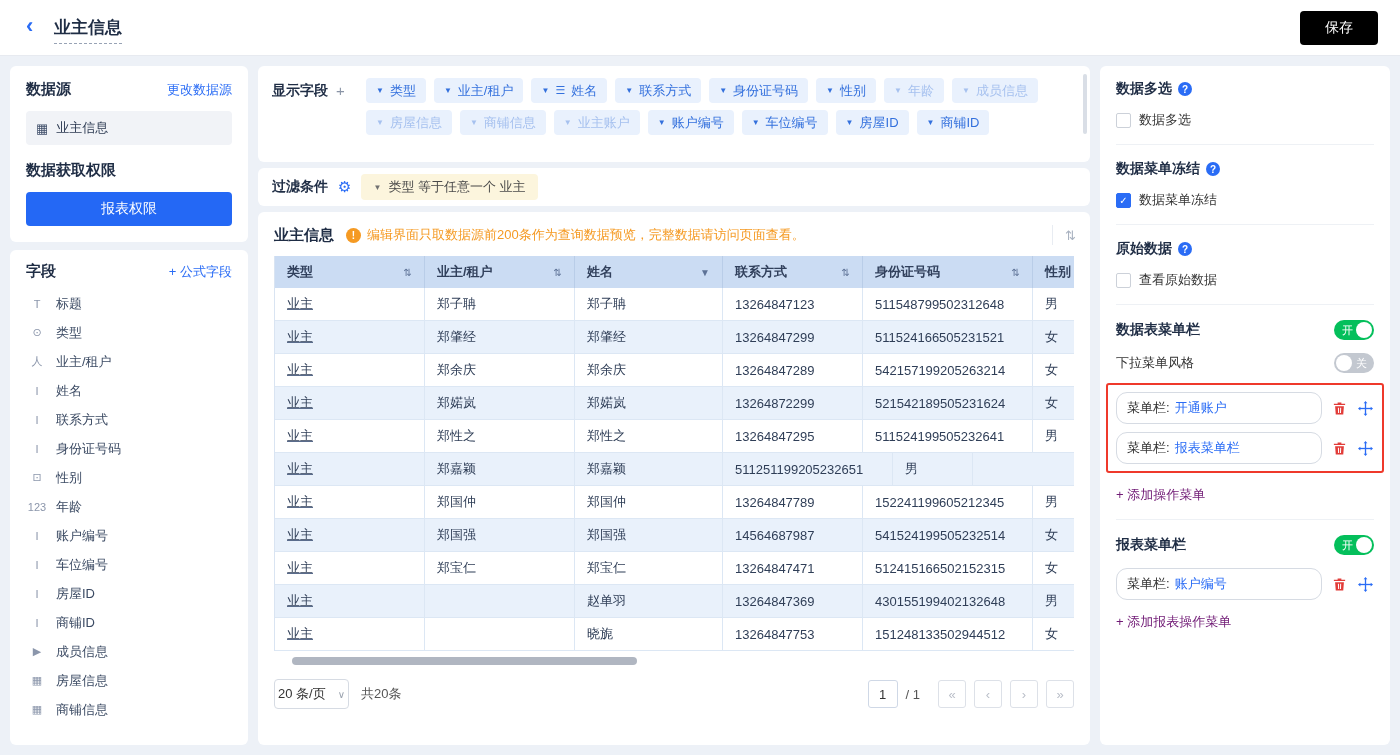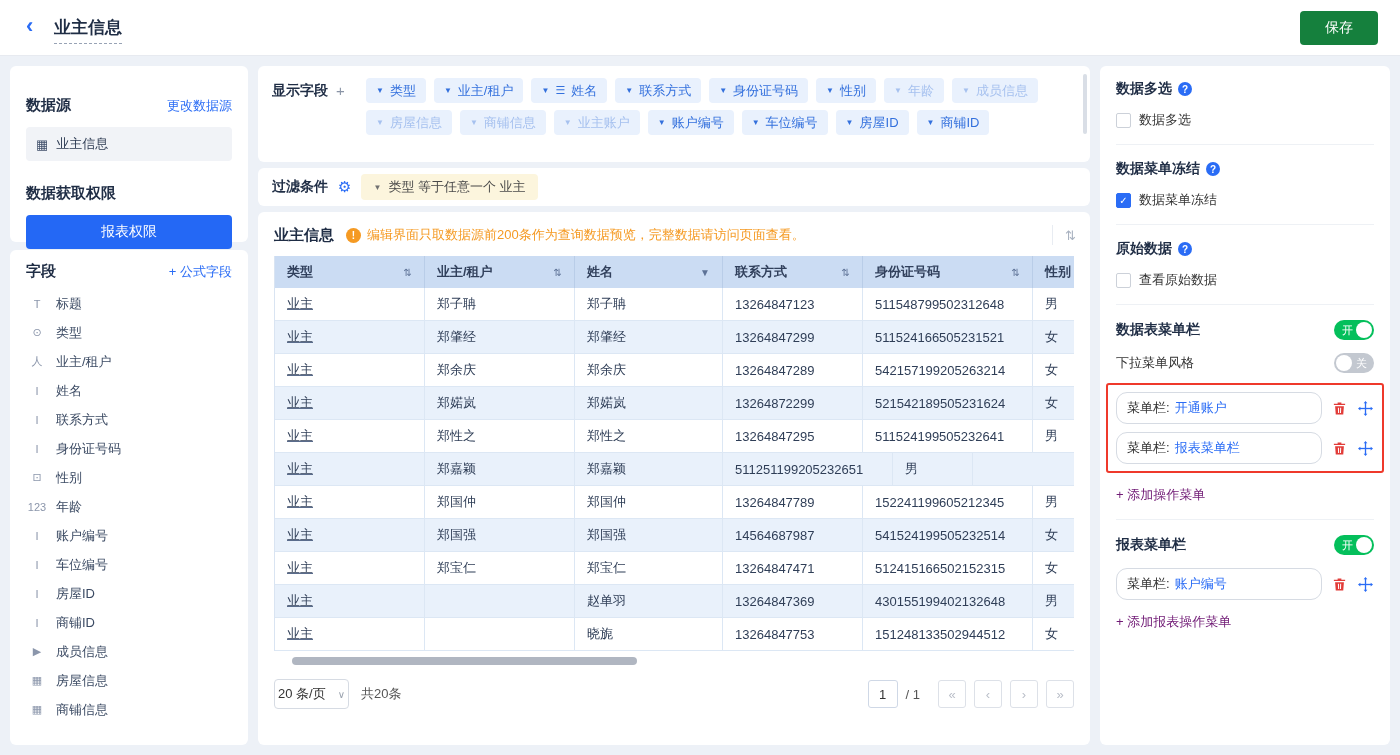--- a/index.html
+++ b/index.html
@@ -4,31 +4,31 @@
 <style>
   * { margin:0; padding:0; box-sizing:border-box; }
   html,body { width:1400px; height:755px; overflow:hidden; }
   body { font-family:"Liberation Sans","DejaVu Sans",sans-serif; background:#edf1f7; color:#2f3e57; position:relative; }
   .card { position:absolute; background:#fff; border-radius:6px; }
 
   
   .topbar { position:absolute; top:0; left:0; width:1400px; height:56px; background:#fff; border-bottom:1px solid #e7eaf0; z-index:5; }
   .back { position:absolute; left:26px; top:14px; color:#2a6cf5; font-size:22px; font-weight:bold; line-height:24px; cursor:pointer; }
   .page-title { position:absolute; left:54px; top:16px; font-size:17px; font-weight:bold; color:#1f2d45; border-bottom:1px dashed #98a3b5; padding-bottom:4px; }
-  .save-btn { position:absolute; right:22px; top:11px; width:78px; height:34px; background:#15803d; color:#fff; border:none; border-radius:4px; font-size:14px; cursor:pointer; font-family:inherit; }
+  .save-btn { position:absolute; right:22px; top:11px; width:78px; height:34px; background:#000000; color:#fff; border:none; border-radius:4px; font-size:14px; cursor:pointer; font-family:inherit; }
 
   
-  .left1 { left:10px; top:66px; width:238px; height:176px; padding:30px 16px; }
+  .left1 { left:10px; top:66px; width:238px; height:176px; padding:14px 16px; }
   .left2 { left:10px; top:250px; width:238px; height:495px; padding:12px 16px; }
   .row-between { display:flex; justify-content:space-between; align-items:center; }
   .sec-title { font-size:15px; font-weight:bold; color:#1f2d45; }
   .link { color:#2a6cf5; font-size:13px; cursor:pointer; }
   .ds-item { margin-top:12px; background:#f1f3f7; border-radius:4px; height:34px; display:flex; align-items:center; gap:8px; padding:0 10px; font-size:13px; color:#2c3a52; cursor:pointer; }
   .gicon { color:#41506b; font-size:13px; }
-  .perm-title { margin-top:23px; }
+  .perm-title { margin-top:16px; }
   .perm-btn { margin-top:12px; width:100%; height:34px; background:#2468f5; color:#fff; border:none; border-radius:4px; font-size:14px; cursor:pointer; font-family:inherit; }
   .field-list { margin-top:8px; }
   .frow { display:flex; align-items:center; gap:8px; height:29px; font-size:13px; color:#3b4a63; cursor:pointer; }
   .ficon { width:22px; text-align:center; color:#8b96ab; font-size:11px; flex-shrink:0; white-space:nowrap; overflow:hidden; }
 
   
   .mid-a { left:258px; top:66px; width:832px; height:96px; padding:12px 16px 10px 14px; display:flex; gap:6px; }
   .df-label { width:88px; font-size:14px; font-weight:bold; color:#1f2d45; display:flex; gap:8px; align-items:flex-start; padding-top:4px; flex-shrink:0; }
   .df-add { color:#8a94a6; font-weight:normal; font-size:15px; cursor:pointer; }
   .chips { flex:1; display:flex; flex-wrap:wrap; gap:7px 8px; align-content:flex-start; }

